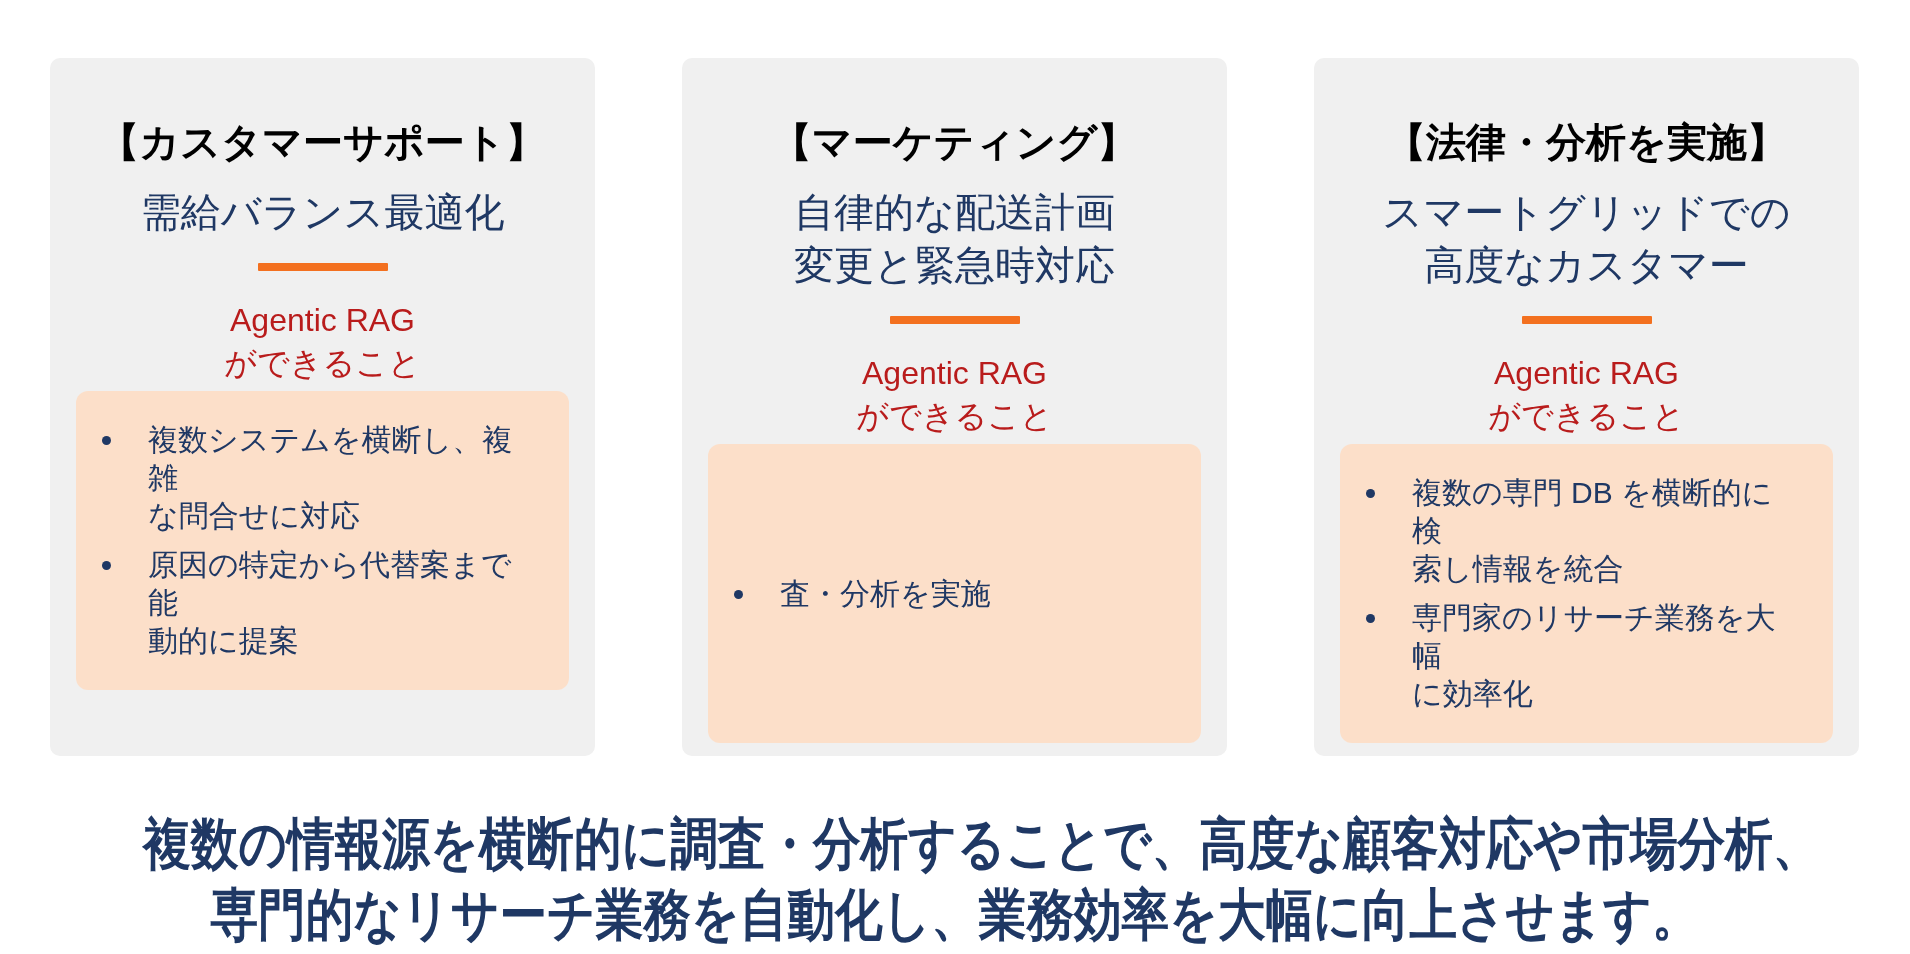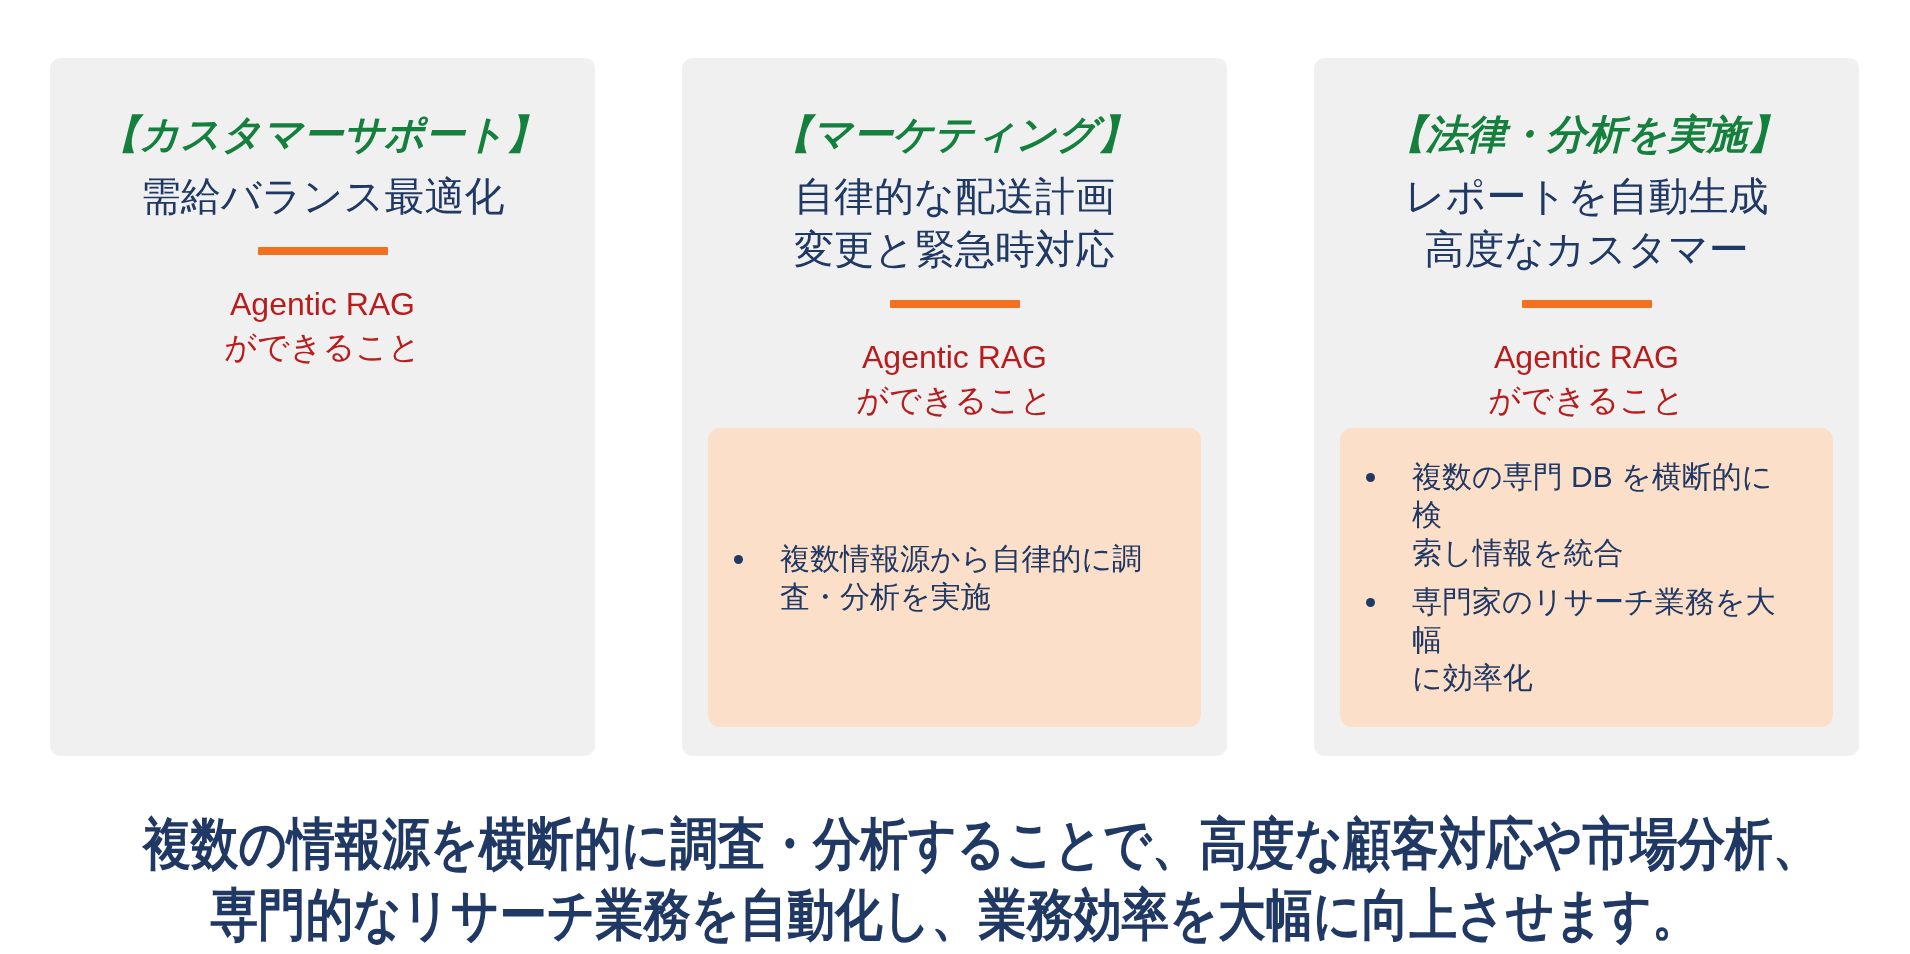--- a/index.html
+++ b/index.html
@@ -9,21 +9,21 @@
     -webkit-font-smoothing:antialiased;
   }
   .slide{position:relative;width:1910px;height:954px;background:#ffffff;overflow:hidden;}
   .cards-row{position:absolute;left:50px;top:58px;display:flex;gap:87px;}
   .card{
     width:545px;height:698px;box-sizing:border-box;
     background:#f0f0f0;border-radius:10px;
     padding-top:40px;text-align:center;
   }
   .card-title{
-    margin:8px;font-size:40px;line-height:56px;font-weight:700;color:#15803d;font-style:italic;
+    margin:16px;font-size:40px;line-height:56px;font-weight:700;color:#000000;
   }
   .card-subtitle .line{
     display:block;font-size:40px;line-height:53px;font-weight:400;color:#1f3864;
   }
   .divider{
     width:130px;height:8px;margin:24px auto 28px auto;background:#f3701f;border-radius:1px;
   }
   .capability .line{
     display:block;font-size:32px;line-height:43px;color:#b91c1c;
   }
@@ -58,48 +58,61 @@
     <section class="card">
       <h2 class="card-title">【カスタマーサポート】</h2>
       <div class="card-subtitle">
         <span class="line">需給バランス最適化</span>
       </div>
       <div class="divider"></div>
       <div class="capability">
         <span class="line">Agentic RAG</span>
         <span class="line">ができること</span>
       </div>
+      <div class="highlight-box">
+        <ul class="bullets">
+          <li>
+            <span class="dot"></span>
+            <span class="line">複数システムを横断し、複雑</span>
+            <span class="line">な問合せに対応</span>
+          </li>
+          <li>
+            <span class="dot"></span>
+            <span class="line">原因の特定から代替案まで能</span>
+            <span class="line">動的に提案</span>
+          </li>
+        </ul>
+      </div>
     </section>
 
     <section class="card">
       <h2 class="card-title">【マーケティング】</h2>
       <div class="card-subtitle">
         <span class="line">自律的な配送計画</span>
         <span class="line">変更と緊急時対応</span>
       </div>
       <div class="divider"></div>
       <div class="capability">
         <span class="line">Agentic RAG</span>
         <span class="line">ができること</span>
       </div>
       <div class="highlight-box">
         <ul class="bullets">
           <li>
             <span class="dot"></span>
-            <span class="line">複数情報源から自律的に調</span>
             <span class="line">査・分析を実施</span>
           </li>
         </ul>
       </div>
     </section>
 
     <section class="card">
       <h2 class="card-title">【法律・分析を実施】</h2>
       <div class="card-subtitle">
-        <span class="line">レポートを自動生成</span>
+        <span class="line">スマートグリッドでの</span>
         <span class="line">高度なカスタマー</span>
       </div>
       <div class="divider"></div>
       <div class="capability">
         <span class="line">Agentic RAG</span>
         <span class="line">ができること</span>
       </div>
       <div class="highlight-box">
         <ul class="bullets">
           <li>

